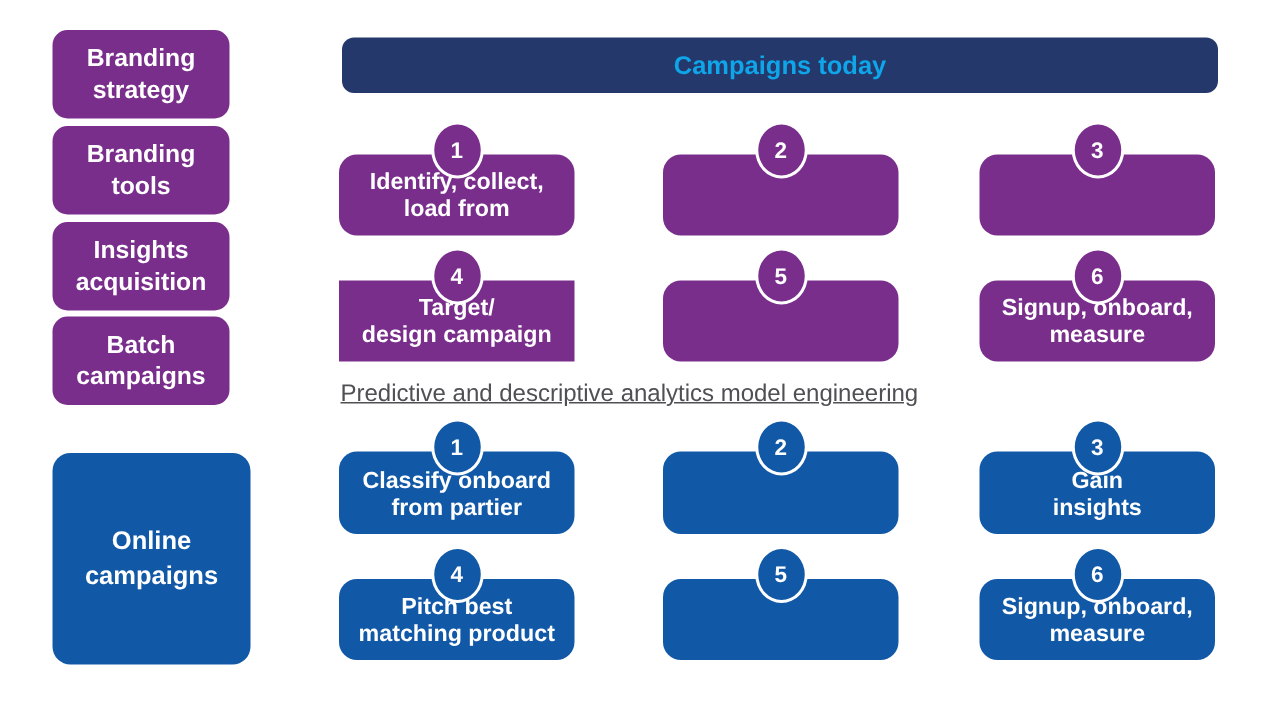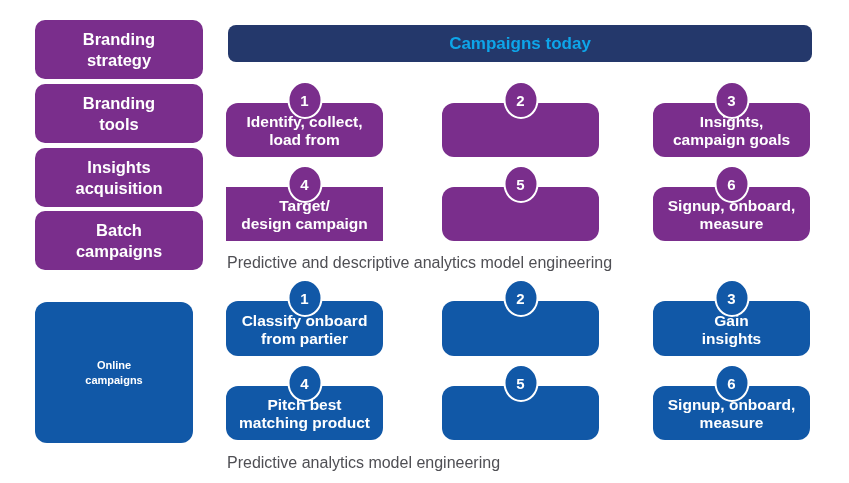--- a/index.html
+++ b/index.html
@@ -2,29 +2,29 @@
 <html style="--purple: #7A2E8C; --navy: #24386B; --blue: #1158A7; --caption: #4F4F54; --background: #FFFFFF;"><head>
 <meta charset="utf-8">
 <style>
   html,body{margin:0;padding:0;background:#ffffff;}
   #canvas{
     position:relative;width:849px;height:483px;background:var(--background,#fff);
     font-family:"Liberation Sans",sans-serif;overflow:hidden;
   }
   
   .side-box{
-    position:absolute;left:35px;width:168px;height:59px;border-radius:10px;
+    position:absolute;left:35px;width:118px;height:59px;border-radius:10px;
     background:var(--purple);color:#fff;font-weight:700;font-size:16.5px;line-height:1.22;
     display:flex;align-items:center;justify-content:center;text-align:center;
     white-space:pre-line;
   }
   .side-box.t1{top:20px}.side-box.t2{top:84px}.side-box.t3{top:148px}.side-box.t4{top:211px}
   .online-box{
-    position:absolute;left:35px;top:302px;width:158px;height:141px;border-radius:12px;
-    background:var(--blue);color:#fff;font-weight:700;font-size:11px;line-height:1.3;
+    position:absolute;left:35px;top:302px;width:132px;height:141px;border-radius:12px;
+    background:var(--blue);color:#fff;font-weight:700;font-size:17px;line-height:1.3;
     display:flex;align-items:center;justify-content:center;text-align:center;
     white-space:pre-line;
   }
   
   .header-bar{
     position:absolute;left:228px;top:25px;width:584px;height:37px;border-radius:8px;
     background:var(--navy);color:#0ea5e9;font-weight:700;font-size:17px;
     display:flex;align-items:center;justify-content:center;
   }
   
@@ -44,21 +44,21 @@
   .badge{
     position:absolute;top:-22px;left:50%;transform:translateX(-50%);
     width:31px;height:34px;border-radius:50%;border:2.5px solid #ffffff;
     display:flex;align-items:center;justify-content:center;z-index:3;
     color:#fff;font-weight:700;font-size:15px;box-sizing:content-box;
   }
   .step.purple .badge{background:var(--purple);}
   .step.blue .badge{background:var(--blue);}
   
   .caption{
-    position:absolute;left:227px;font-size:16px;color:var(--caption);font-weight:400;
+    position:absolute;left:227px;font-size:16px;color:var(--caption);font-weight:400;text-decoration:underline;
   }
   .caption.c1{top:254px}.caption.c2{top:454px}
 </style>
 </head>
 <body>
 
 <div id="canvas">
 
   <div class="side-box t1">Branding
 strategy</div>
@@ -78,22 +78,20 @@
   <div class="step purple col1 prow1">
     <div class="badge">1</div>
     <div class="step-label">Identify, collect,
 load from</div>
   </div>
   <div class="step purple col2 prow1">
     <div class="badge">2</div>
   </div>
   <div class="step purple col3 prow1">
     <div class="badge">3</div>
-    <div class="step-label">Insights,
-campaign goals</div>
   </div>
   <div class="step purple square col1 prow2">
     <div class="badge">4</div>
     <div class="step-label">Target/
 design campaign</div>
   </div>
   <div class="step purple col2 prow2">
     <div class="badge">5</div>
   </div>
   <div class="step purple col3 prow2">
@@ -124,15 +122,14 @@
   </div>
   <div class="step blue col2 brow2">
     <div class="badge">5</div>
   </div>
   <div class="step blue col3 brow2">
     <div class="badge">6</div>
     <div class="step-label">Signup, onboard,
 measure</div>
   </div>
 
-  <div class="caption c2">Predictive analytics model engineering</div>
 
 </div>
 
 </body></html>

